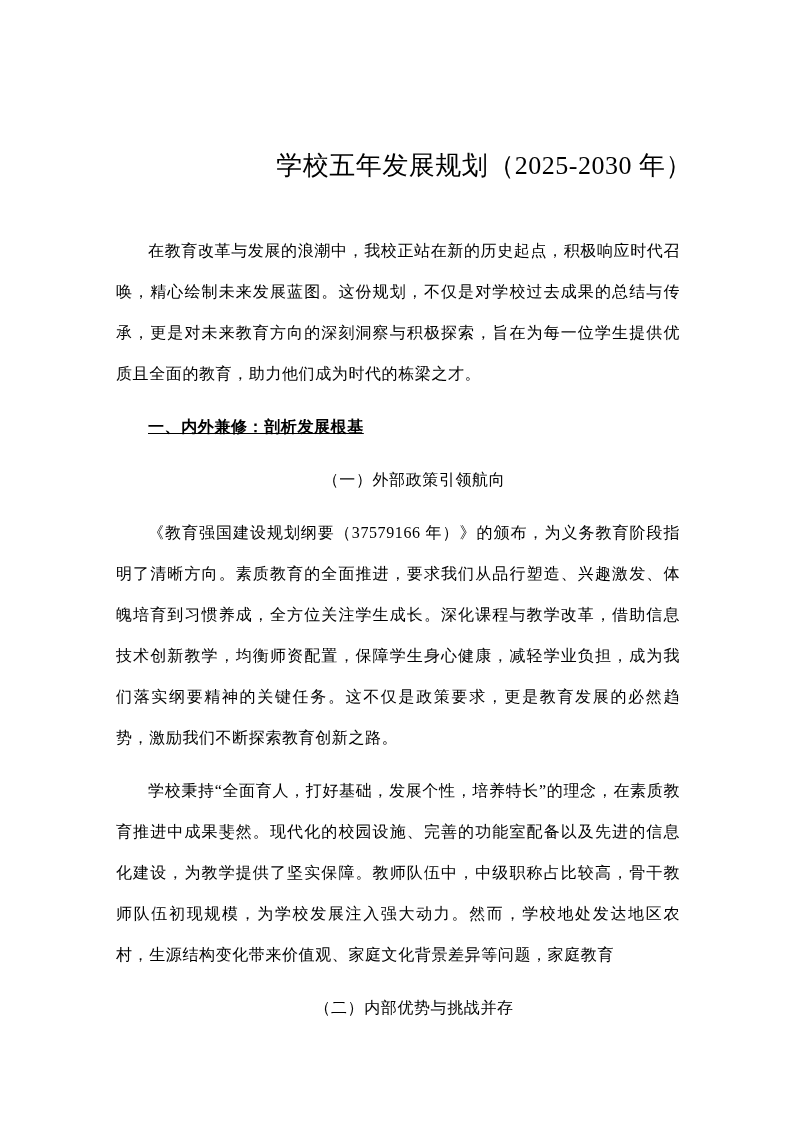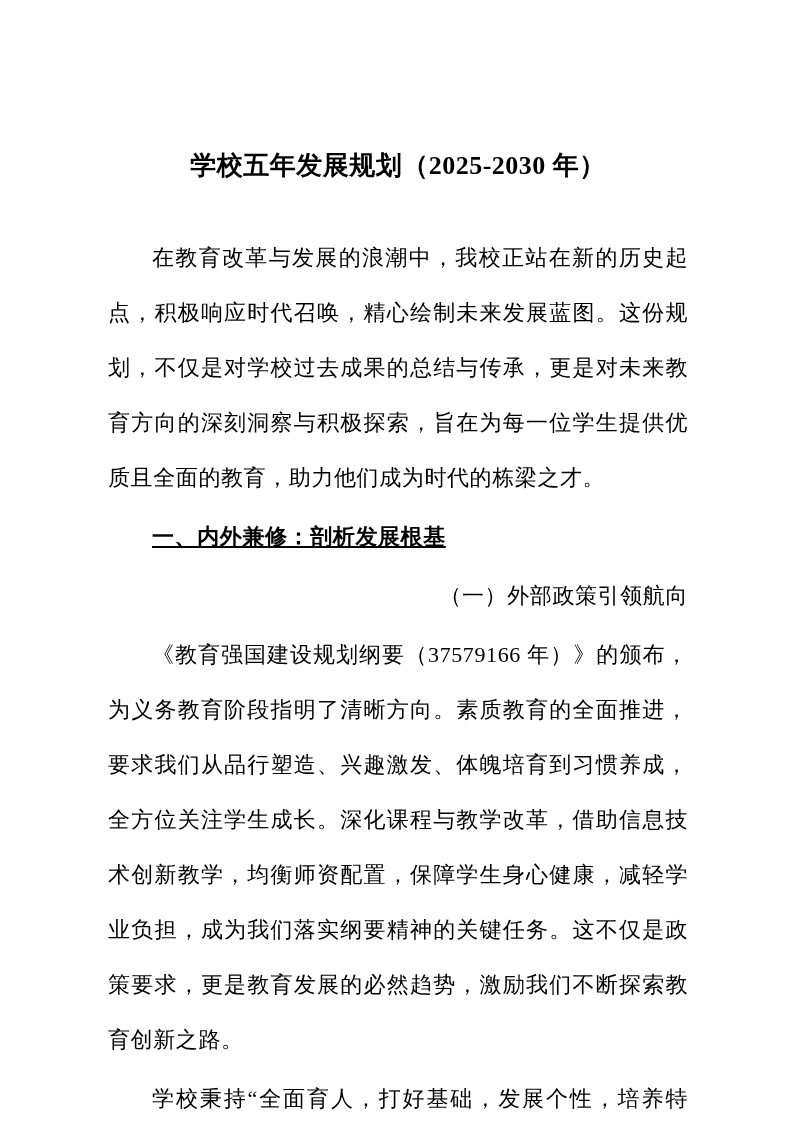--- a/index.html
+++ b/index.html
@@ -14,44 +14,44 @@
     margin: 0 auto;
     background: #ffffff;
     box-sizing: border-box;
     padding: 148px 101px 40px 104px;
     overflow: hidden;
     font-family: "Liberation Serif", "DejaVu Serif", serif;
     color: #000000;
   }
   .doc-title {
     margin: 0 0 46px 0;
-    text-align: center;
+    text-align: right;
     font-size: 26px;
-    font-weight: bold;
+    font-weight: normal;
     line-height: 36px;
     letter-spacing: 0.5px;
   }
   .doc-block {
-    margin: 4px;
-    font-size: 22px;
-    line-height: 55px;
+    margin: 12px;
+    font-size: 16px;
+    line-height: 41px;
     text-align: justify;
     text-justify: inter-character;
     text-indent: 2em;
     letter-spacing: 0.6px;
     word-break: break-all;
   }
   .doc-block.heading {
     font-weight: bold;
     text-align: left;
     text-decoration: underline;
   }
   .doc-block.subheading {
     font-weight: normal;
-    text-align: right;
+    text-align: center;
   }
 </style>
 </head>
 <body>
 
 <div class="page">
   <h1 class="doc-title">学校五年发展规划（2025-2030 年）</h1>
 
   <p class="doc-block paragraph">在教育改革与发展的浪潮中，我校正站在新的历史起点，积极响应时代召唤，精心绘制未来发展蓝图。这份规划，不仅是对学校过去成果的总结与传承，更是对未来教育方向的深刻洞察与积极探索，旨在为每一位学生提供优质且全面的教育，助力他们成为时代的栋梁之才。</p>
 

